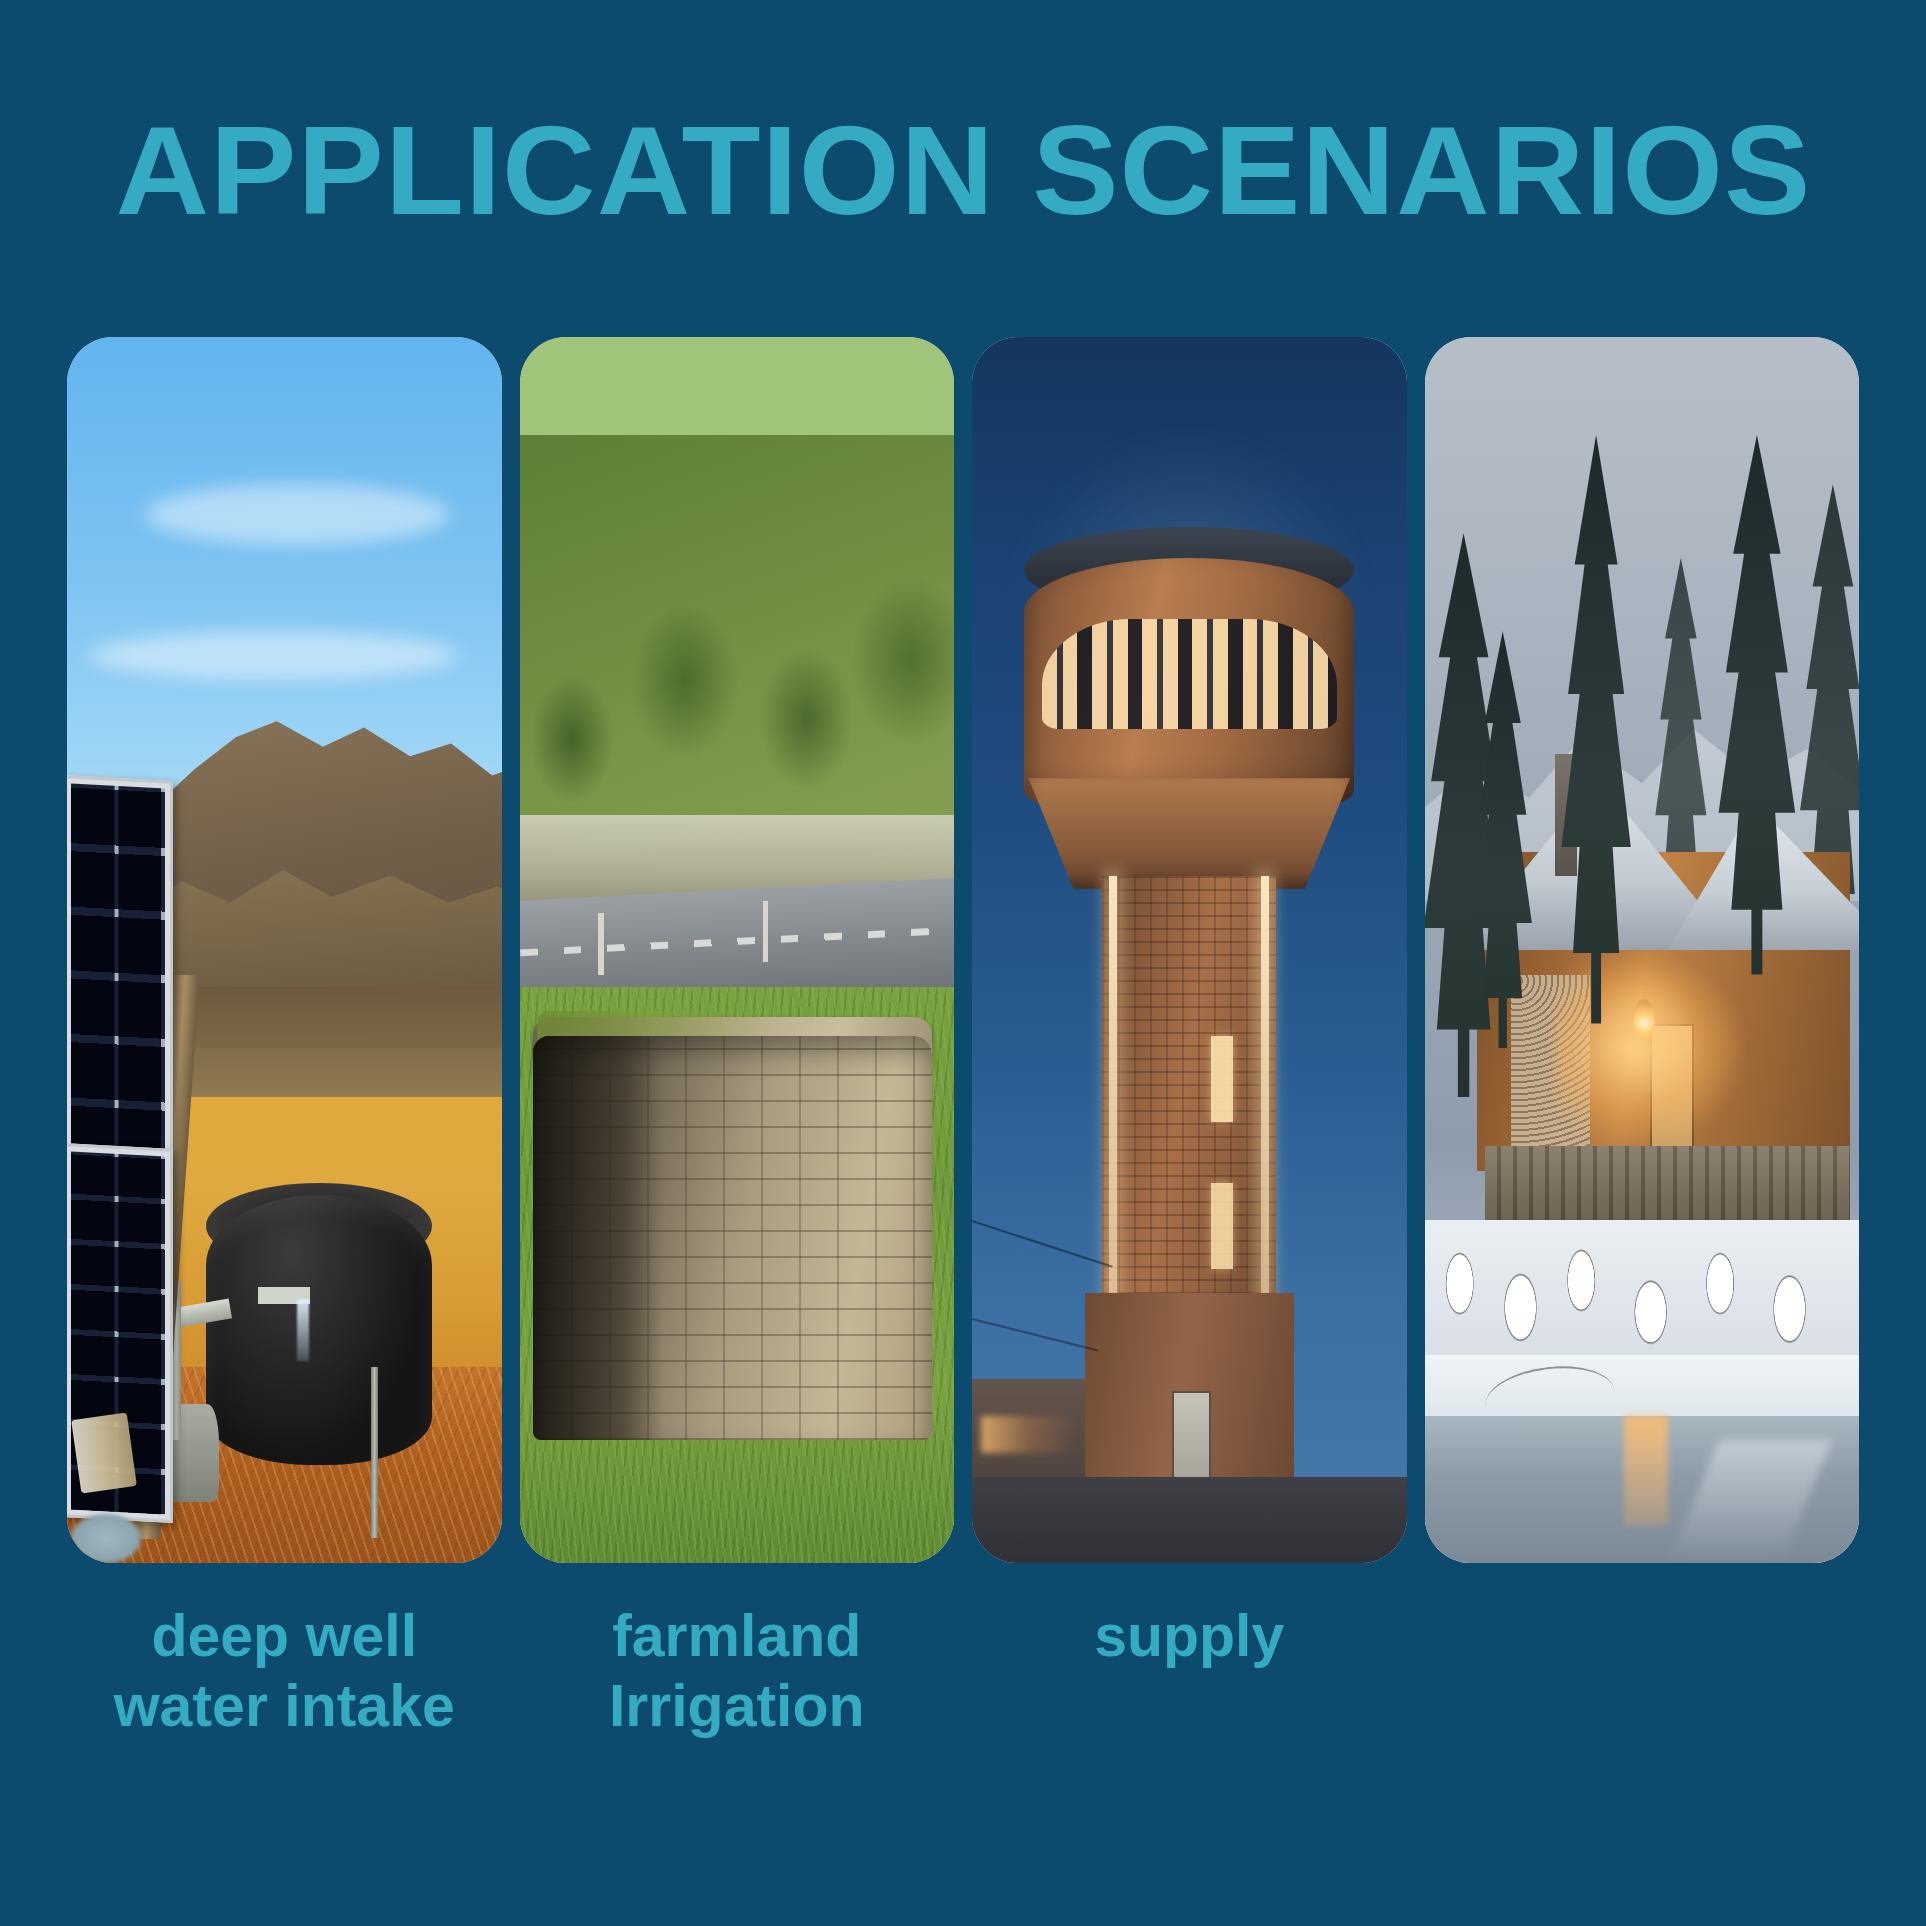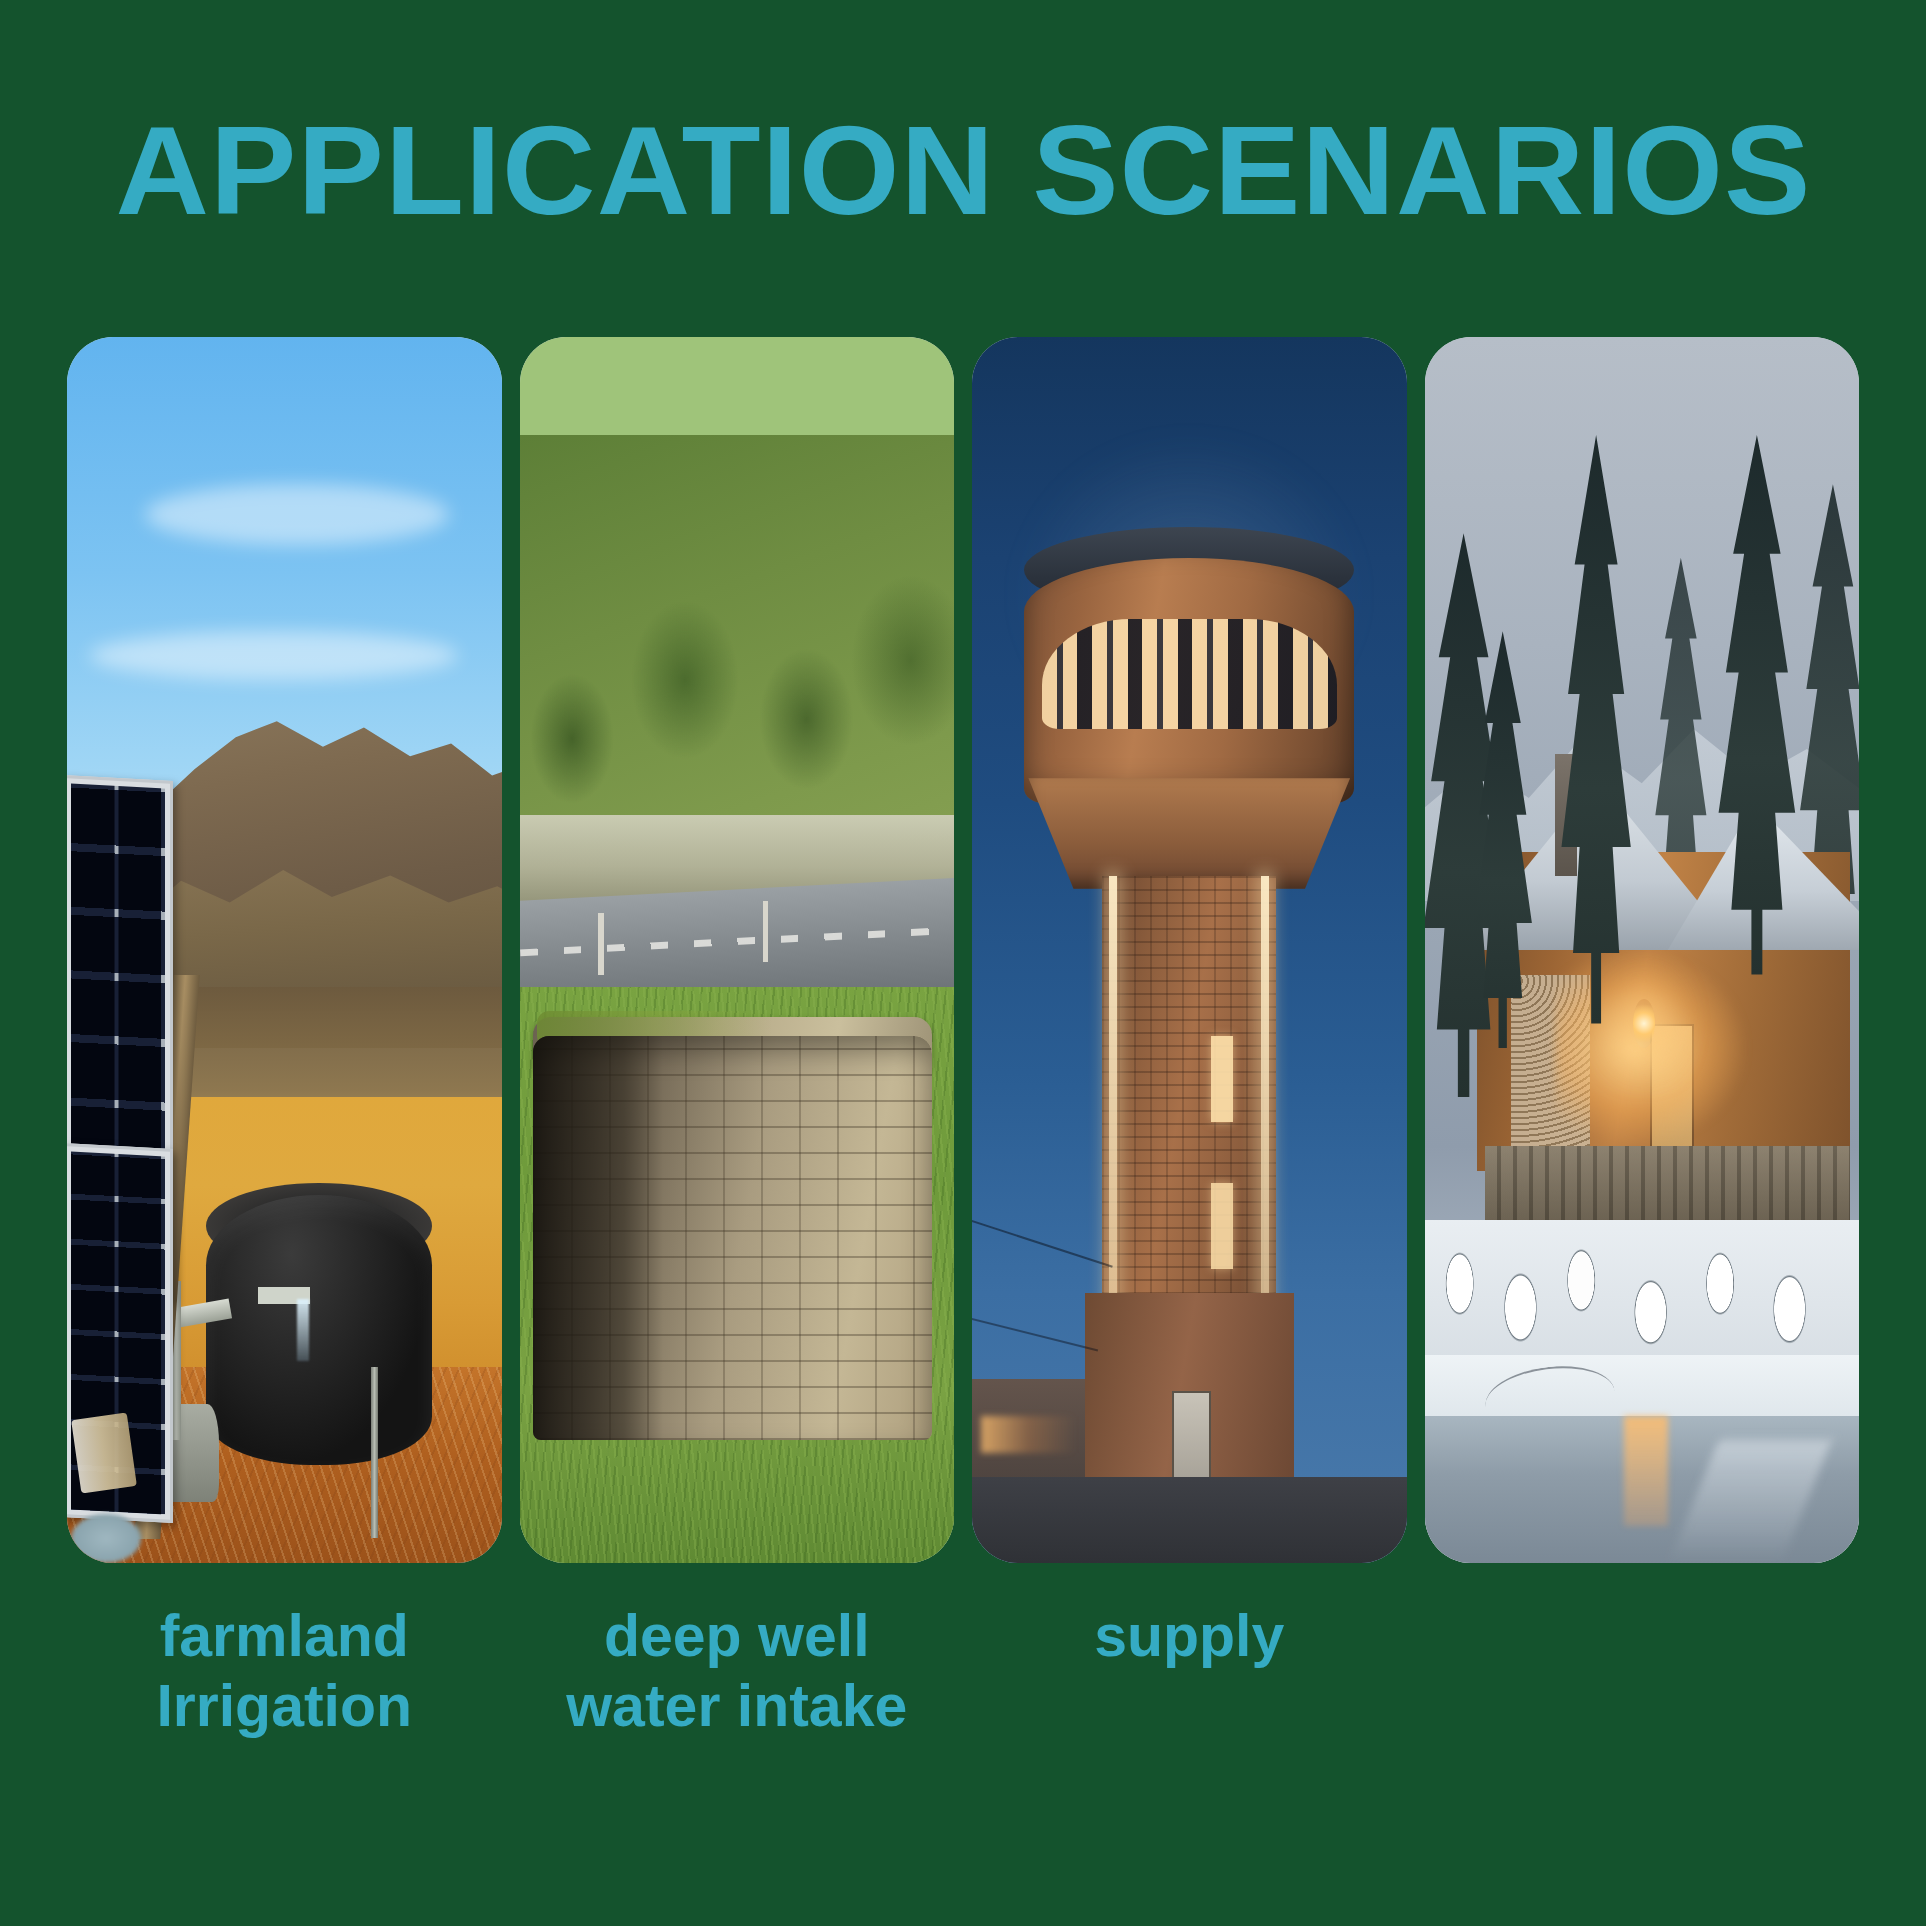--- a/index.html
+++ b/index.html
@@ -3,21 +3,21 @@
 <meta charset="utf-8">
 <style>
   html,body{margin:0;padding:0;}
   body{
     width:1927px;height:1927px;
     background:#ffffff;
     font-family:"Liberation Sans","DejaVu Sans",sans-serif;
     overflow:hidden;
     position:relative;
   }
-  .page{position:absolute;inset:0;background:#14532d;}
+  .page{position:absolute;inset:0;background:#0c4a6e;}
 
   
   .title{
     position:absolute;
     left:0;right:0;top:107px;
     text-align:center;
     color:#35abc3;
     font-size:127px;
     font-weight:bold;
     letter-spacing:1px;
@@ -572,28 +572,28 @@
         <div class="p4-refl"></div>
         <div class="p4-refl2"></div>
         <div class="p4-twig"></div>
       </div>
     </div>
 
   </div>
 
   <div class="captions">
     <div class="caption">
+      <span class="l1">deep well</span>
+      <span class="l2">water intake</span>
+    </div>
+    <div class="caption">
       <span class="l1">farmland</span>
       <span class="l2">Irrigation</span>
     </div>
     <div class="caption">
-      <span class="l1">deep well</span>
-      <span class="l2">water intake</span>
+      <span class="l2">supply</span>
     </div>
     <div class="caption">
-      <span class="l2">supply</span>
-    </div>
-    <div class="caption">
     </div>
   </div>
 
 </div>
 
 
 </body></html>

